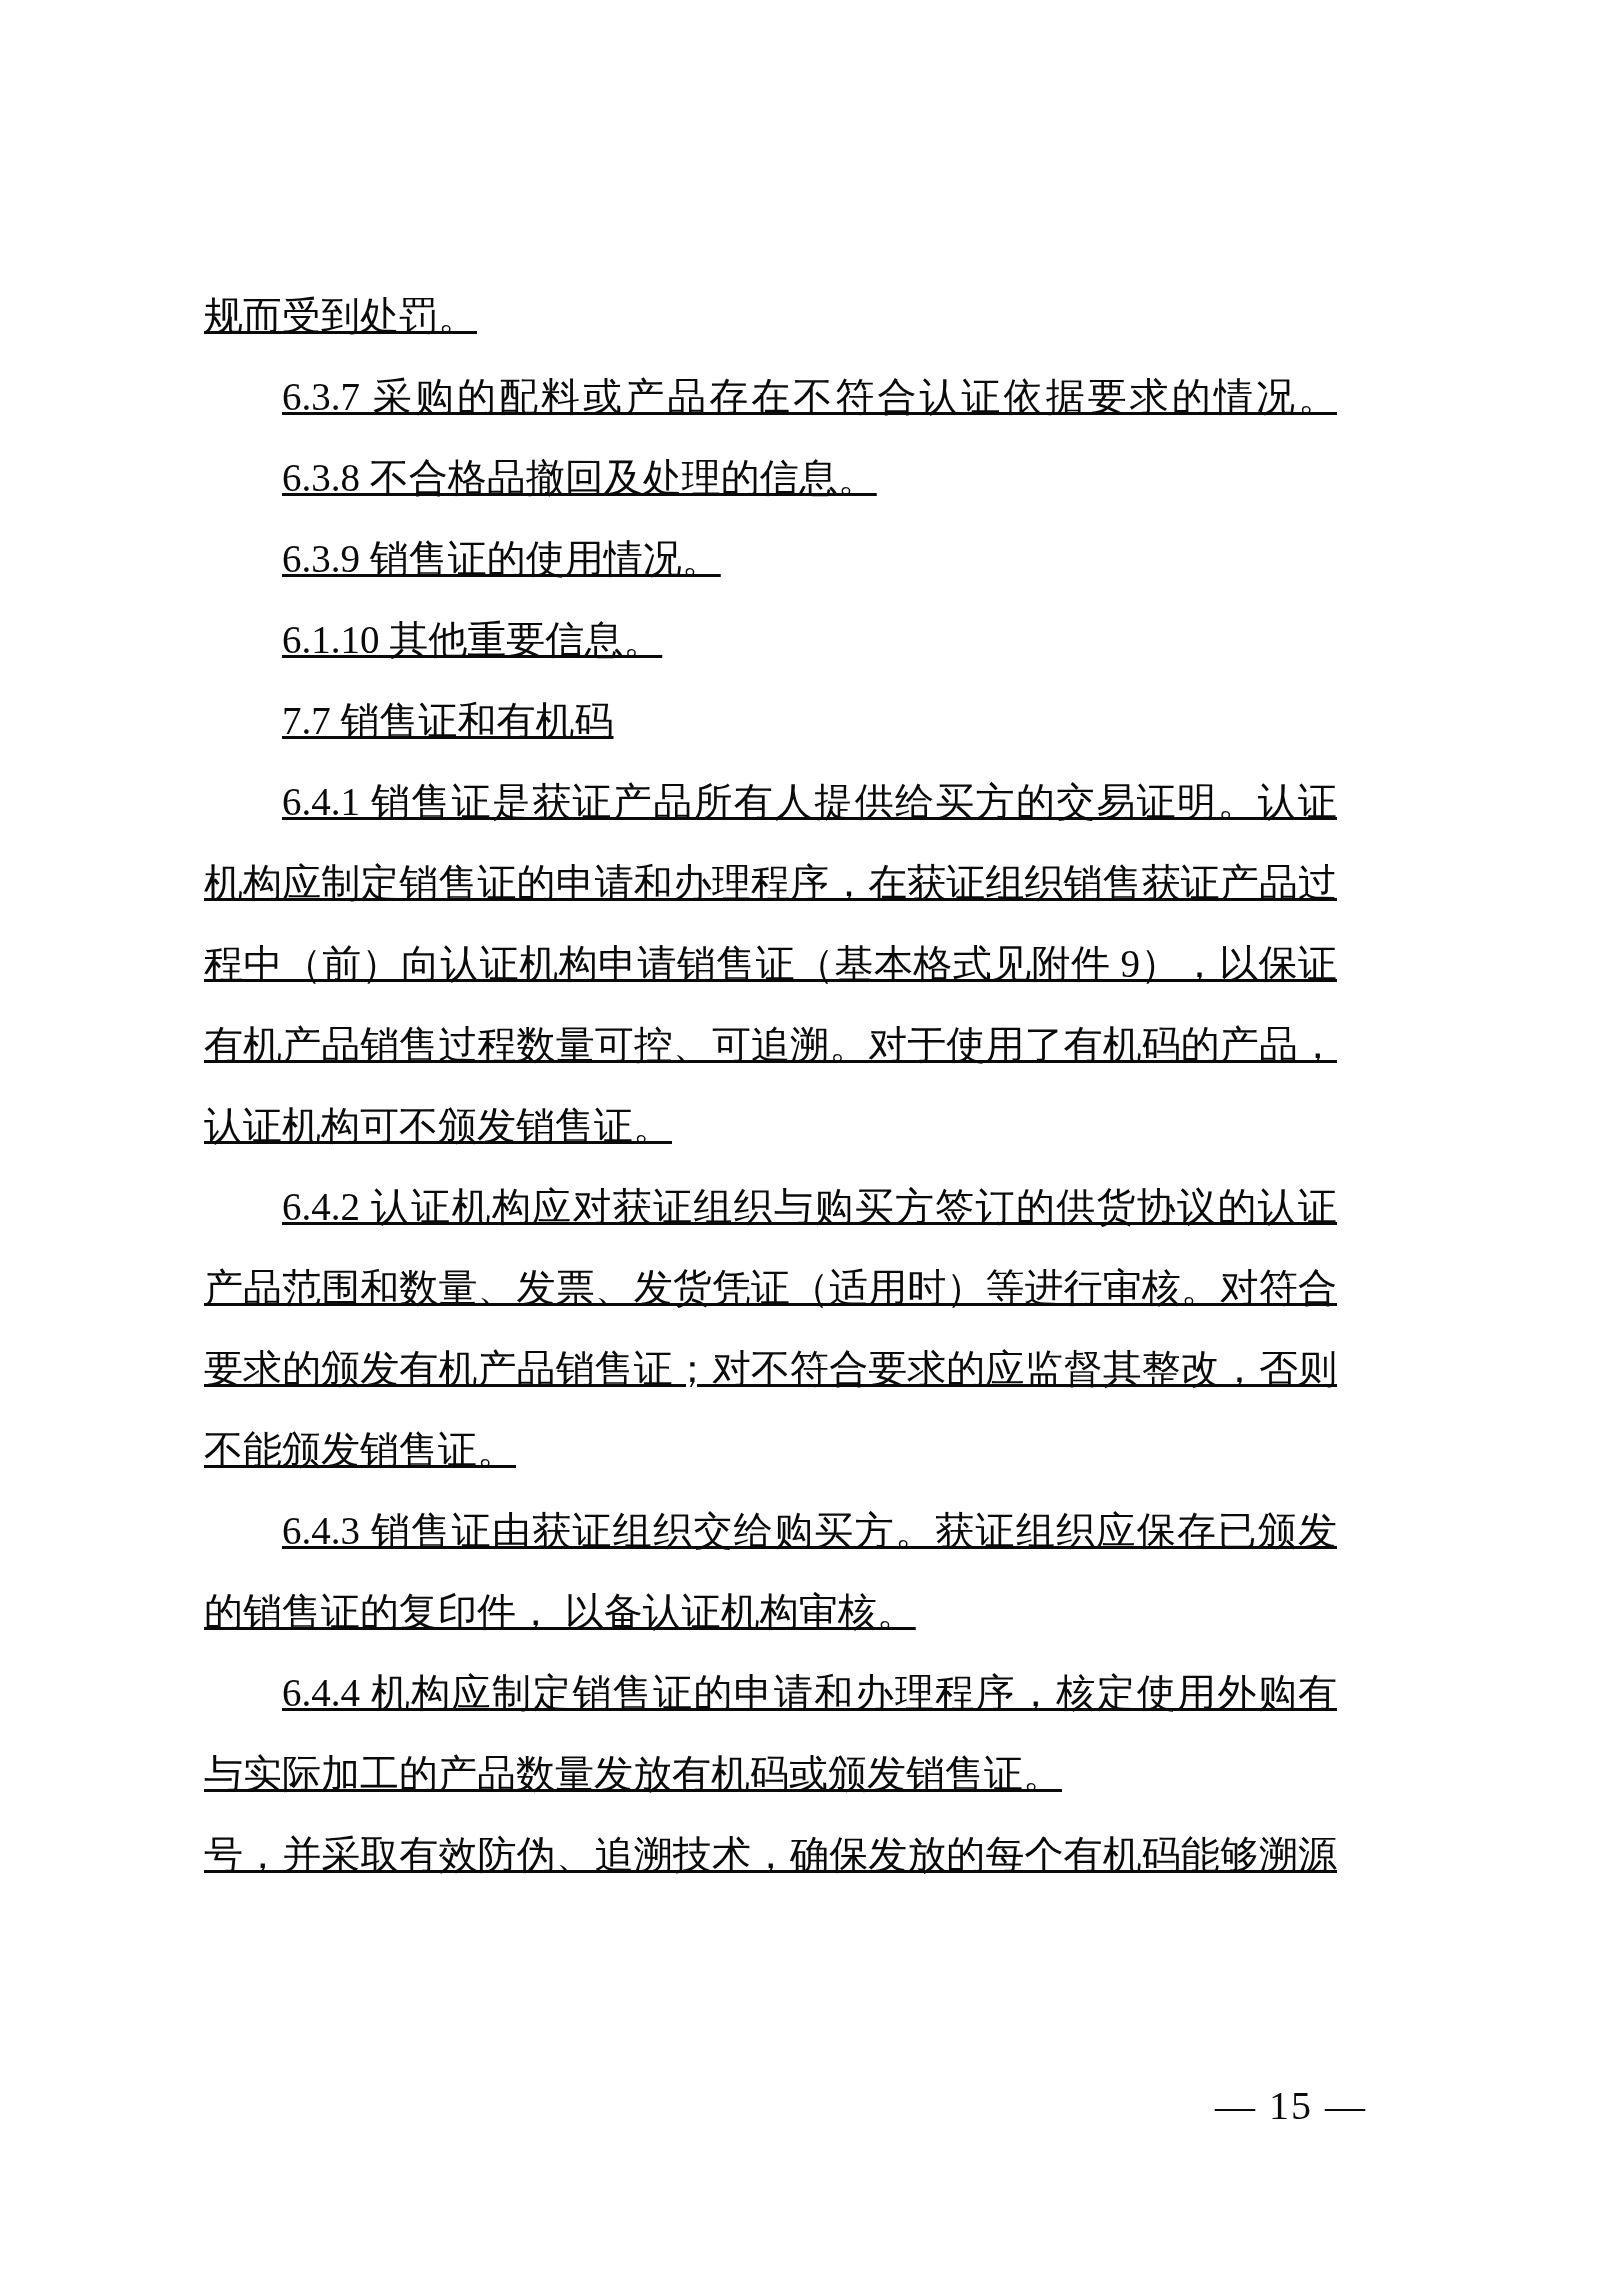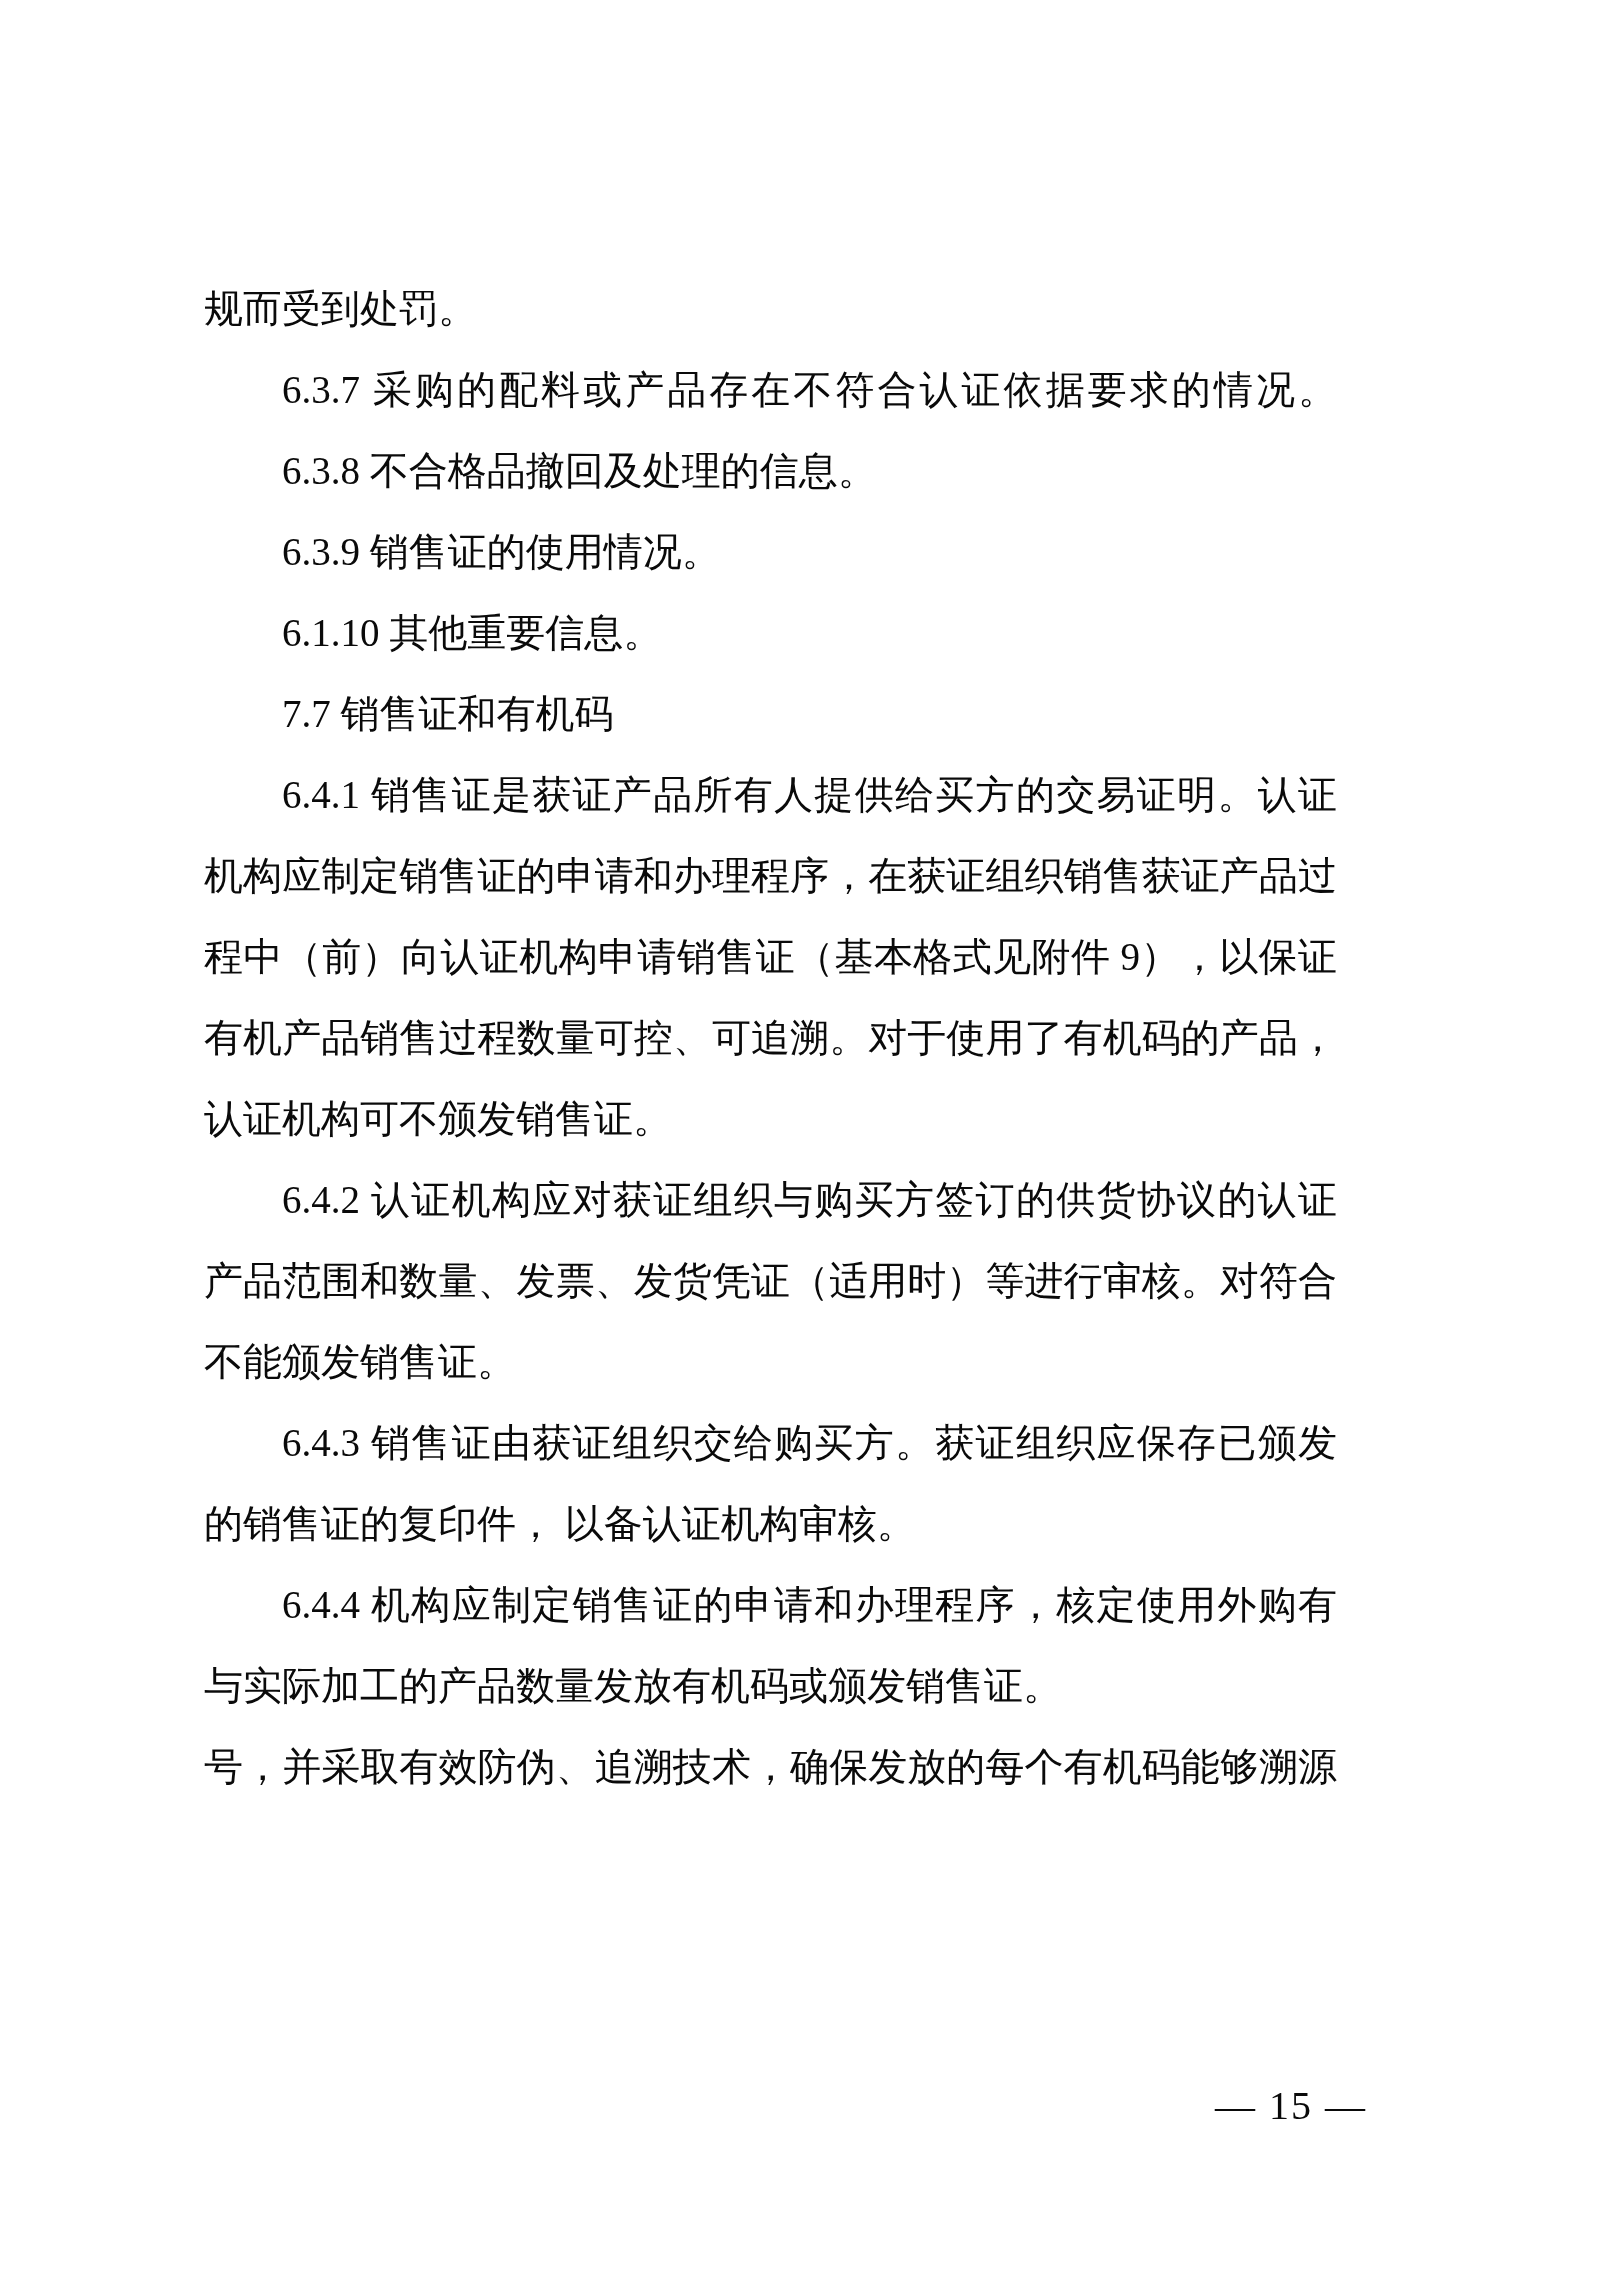--- a/index.html
+++ b/index.html
@@ -12,22 +12,23 @@
     width: 1621px;
     height: 2293px;
     background: #ffffff;
     overflow: hidden;
     font-family: "Liberation Serif", "DejaVu Serif", serif;
     color: #0a0a0a;
   }
   .text-block {
     position: absolute;
     left: 204px;
-    top: 268px;
+    top: 275px;
     width: 1133px;
+    text-decoration: underline;
   }
   .line {
     height: 81px;
     line-height: 81px;
     font-size: 39px;
     color: #0a0a0a;
     white-space: nowrap;
     letter-spacing: 0;
   }
   .line.indent {
@@ -62,20 +63,21 @@
       <div class="line indent">6.3.9 销售证的使用情况。</div>
       <div class="line indent">6.1.10 其他重要信息。</div>
       <div class="line indent">7.7 销售证和有机码</div>
       <div class="line indent justify">6.4.1 销售证是获证产品所有人提供给买方的交易证明。认证</div>
       <div class="line justify">机构应制定销售证的申请和办理程序，在获证组织销售获证产品过</div>
       <div class="line justify">程中（前）向认证机构申请销售证（基本格式见附件 9），以保证</div>
       <div class="line justify">有机产品销售过程数量可控、可追溯。对于使用了有机码的产品，</div>
       <div class="line">认证机构可不颁发销售证。</div>
       <div class="line indent justify">6.4.2 认证机构应对获证组织与购买方签订的供货协议的认证</div>
       <div class="line justify">产品范围和数量、发票、发货凭证（适用时）等进行审核。对符合</div>
+      <div class="line justify">要求的颁发有机产品销售证；对不符合要求的应监督其整改，否则</div>
       <div class="line">不能颁发销售证。</div>
       <div class="line indent justify">6.4.3 销售证由获证组织交给购买方。获证组织应保存已颁发</div>
       <div class="line">的销售证的复印件， 以备认证机构审核。</div>
       <div class="line indent justify">6.4.4 机构应制定销售证的申请和办理程序，核定使用外购有</div>
       <div class="line">与实际加工的产品数量发放有机码或颁发销售证。</div>
       <div class="line justify">号，并采取有效防伪、追溯技术，确保发放的每个有机码能够溯源</div>
     </div>
   <div class="page-number">— 15 —</div>
 </div>
 

